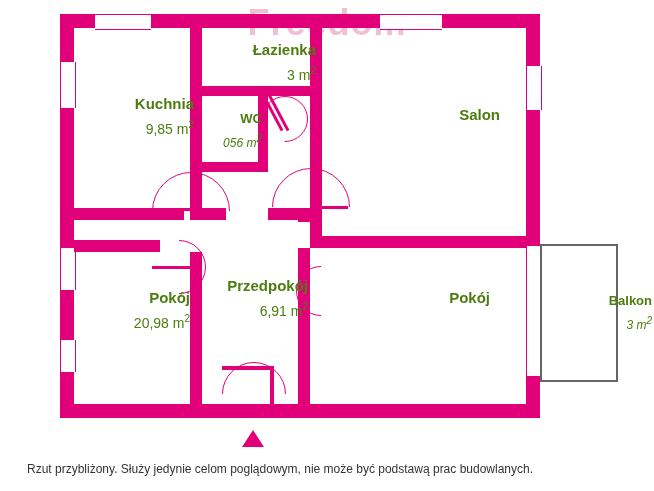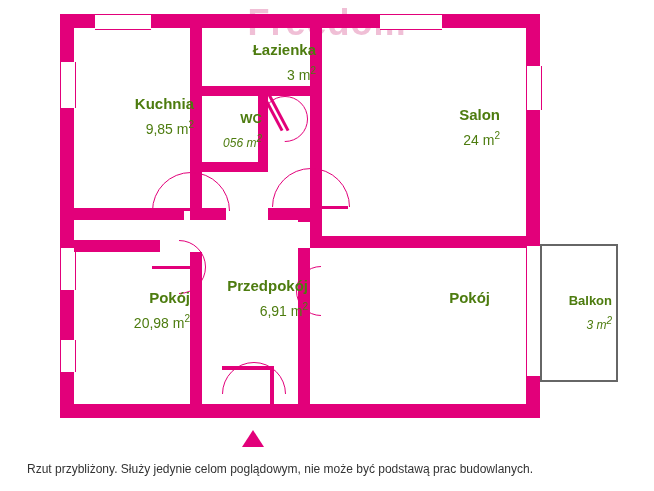--- a/index.html
+++ b/index.html
@@ -187,37 +187,36 @@
     <span class="area"><span>3 m</span><sup>2</sup></span>
   </div>
 
   <div class="room small" style="left:196px; top:110px; width:66px;">
     <span class="name">WC</span>
     <span class="area"><span>056 m</span><sup>2</sup></span>
   </div>
 
   <div class="room" style="left:350px; top:105px; width:150px;">
     <span class="name">Salon</span>
-    <span class="area"><span>24 m</span><sup>2</sup></span>
   </div>
 
   <div class="room" style="left:70px; top:288px; width:120px;">
     <span class="name">Pokój</span>
     <span class="area"><span>20,98 m</span><sup>2</sup></span>
   </div>
 
   <div class="room" style="left:204px; top:276px; width:104px;">
     <span class="name">Przedpokój</span>
     <span class="area"><span>6,91 m</span><sup>2</sup></span>
   </div>
 
   <div class="room" style="left:360px; top:288px; width:130px;">
     <span class="name">Pokój</span>
   </div>
 
-  <div class="room small" style="left:542px; top:292px; width:70px;">
+  <div class="room small" style="left:542px; top:292px; width:70px;padding-left:40px;">
     <span class="name">Balkon</span>
     <span class="area"><span>3 m</span><sup>2</sup></span>
   </div>
 
   <div class="caption" style="top:462px;">Rzut przybliżony. Służy jedynie celom poglądowym, nie może być podstawą prac budowlanych.</div>
 
 </div>
 
 </body></html>

